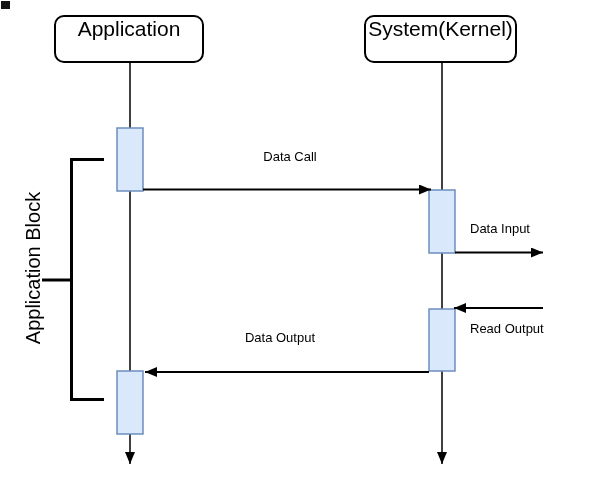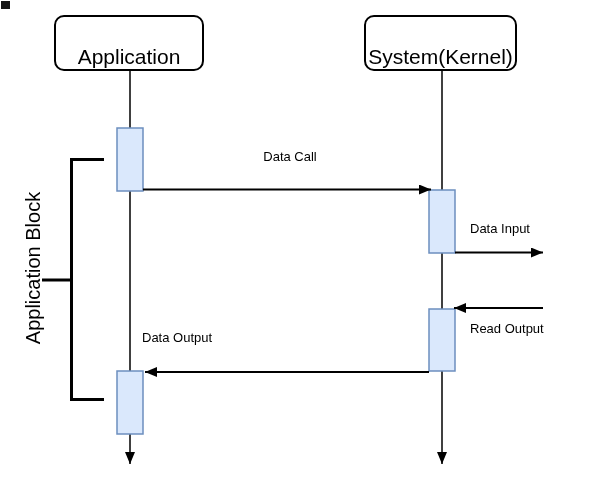--- a/index.html
+++ b/index.html
@@ -10,44 +10,44 @@
     height: 493px;
     background: #ffffff;
     font-family: "Liberation Sans", sans-serif;
     color: #000000;
     overflow: hidden;
   }
   .lines-layer { position: absolute; left: 0; top: 0; }
   .head-box {
     position: absolute;
     top: 15px;
-    height: 56px;
+    height: 48px;
     box-sizing: border-box;
     border: 2px solid #000000;
     border-radius: 10px;
     background: #ffffff;
     display: flex;
-    align-items: flex-end;
+    align-items: flex-start;
     justify-content: center;
     font-size: 21px;
     z-index: 3;
   }
   #head-application { left: 54px; width: 150px; }
   #head-system { left: 364px; width: 153px; }
   .msg-label {
     position: absolute;
     font-size: 13px;
     line-height: 20px;
     white-space: nowrap;
     z-index: 4;
   }
   #label-data-call   { left: 145px; top: 147px; width: 290px; text-align: center; }
   #label-read-input  { left: 470px; top: 219px; }
   #label-read-output { left: 470px; top: 319px; }
-  #label-data-output { left: 142px; top: 328px; width: 290px; }
+  #label-data-output { left: 135px; top: 328px; width: 290px; text-align: center; }
   .bracket-label {
     position: absolute;
     left: 33px;
     top: 268px;
     transform: translate(-50%, -50%) rotate(-90deg);
     font-size: 20px;
     white-space: nowrap;
     z-index: 4;
   }
   .corner-mark {

